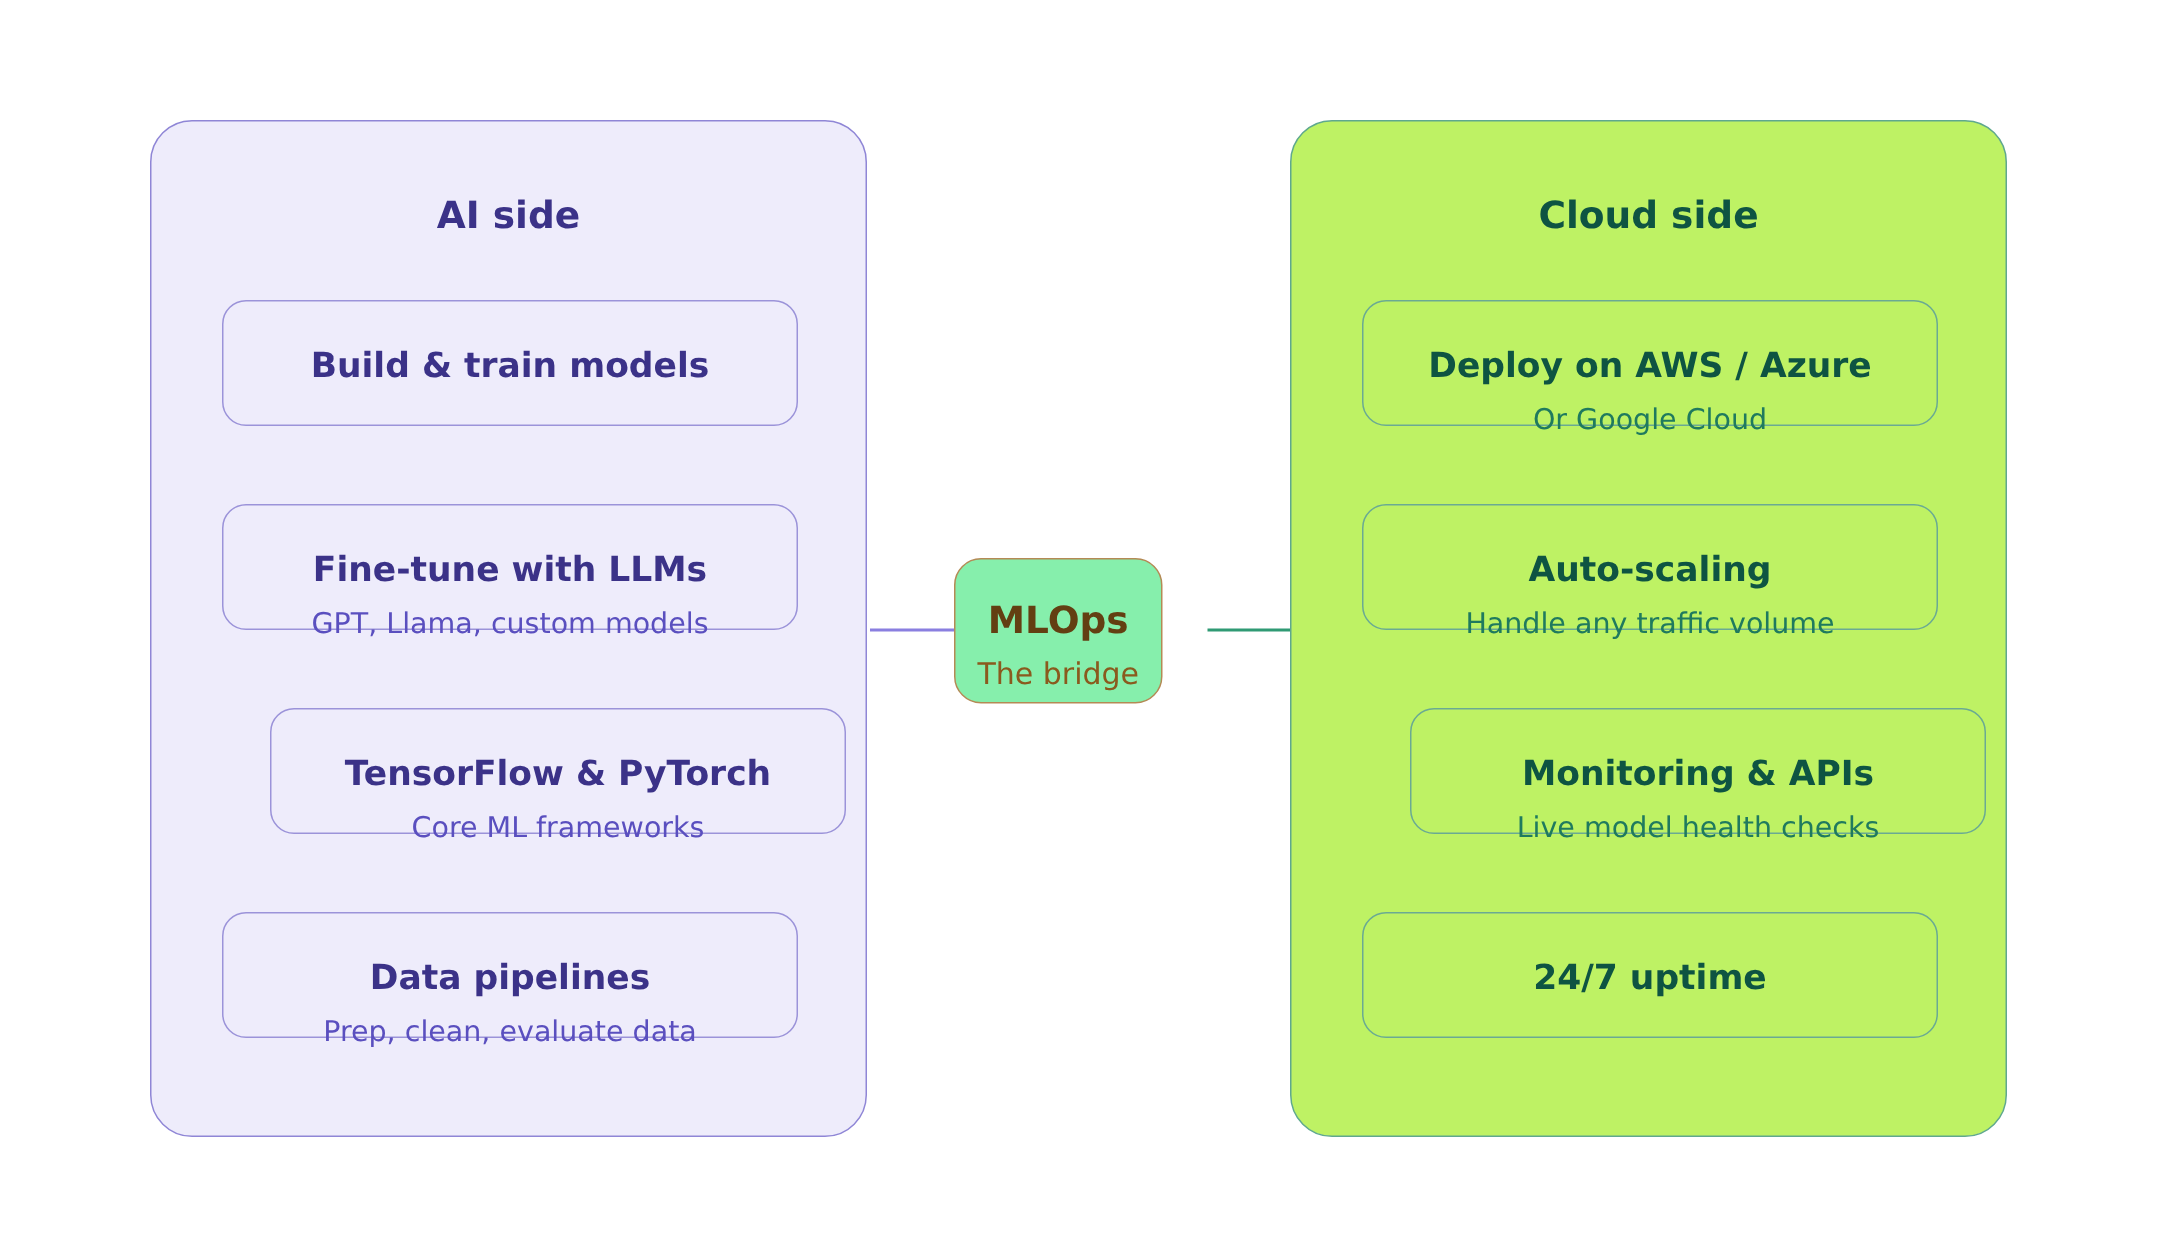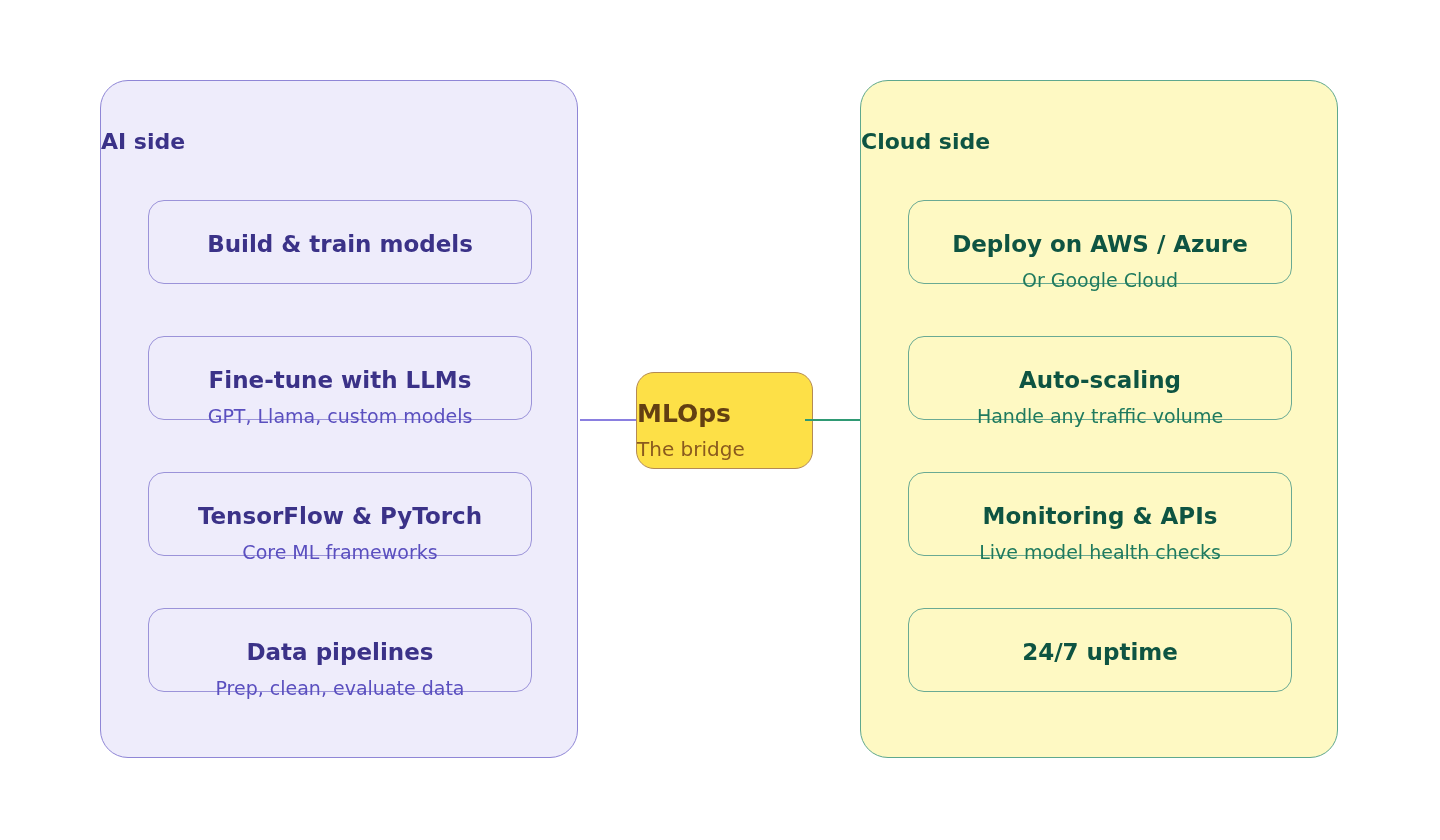--- a/index.html
+++ b/index.html
@@ -1,38 +1,38 @@
 <!DOCTYPE html>
 <html><head>
 <meta charset="utf-8">
 <style>
   html, body { margin:0; padding:0; }
   body { width:1440px; height:840px; background:#ffffff; position:relative; overflow:hidden;
          font-family: "DejaVu Sans", "Liberation Sans", sans-serif; }
   .panel { position:absolute; top:80px; width:478px; height:678px; border-radius:28px; box-sizing:border-box; }
   .panel.ai { left:100px; background:#eeecfb; border:1.5px solid #8f86d6; }
-  .panel.cloud { left:860px; background:#fef9c3; border:1.5px solid #5fa88e; }
-  .panel-title { position:absolute; top:48px; left:0; right:0; font-size:22px; font-weight:bold; }
+  .panel.cloud { left:860px; background:#bef264; border:1.5px solid #5fa88e; }
+  .panel-title { position:absolute; top:48px; left:0; right:0; text-align:center; font-size:25px; font-weight:bold; }
   .ai .panel-title { color:#3b3288; }
   .cloud .panel-title { color:#0e5442; }
   .card { position:absolute; left:47px; width:384px; height:84px; border-radius:16px; box-sizing:border-box; text-align:center; }
   .ai .card { border:1.5px solid #9b93d9; }
   .cloud .card { border:1.5px solid #6aaa93; }
   .card-title { position:absolute; top:30px; left:0; right:0; font-size:23px; font-weight:bold; }
   .card-sub { position:absolute; top:68px; left:0; right:0; font-size:19px; }
   .ai .card-title { color:#3b3288; }
   .ai .card-sub { color:#5a4fbf; }
   .cloud .card-title { color:#0e5442; }
   .cloud .card-sub { color:#1f7a5e; }
-  .c0 { top:119px; } .c1 { top:255px; } .c2 { top:391px; } .c3 { top:527px; }
+  .c0 { top:119px; } .c1 { top:255px; } .c2 { top:391px;margin-left:32px; } .c3 { top:527px; }
   .line { position:absolute; height:2px; top:419px; }
   .line.left { left:580px; width:56px; background:#8a7fe0; }
   .line.right { left:805px; width:55px; background:#2f9a74; }
-  .bridge { position:absolute; left:636px; top:372px; width:177px; height:97px; box-sizing:border-box;
-            background:#fde047; border:1.5px solid #b48a55; border-radius:18px; text-align:left; }
+  .bridge { position:absolute; left:636px; top:372px; width:139px; height:97px; box-sizing:border-box;
+            background:#86efac; border:1.5px solid #b48a55; border-radius:18px; text-align:center; }
   .bridge-title { position:absolute; top:26px; left:0; right:0; font-size:25px; font-weight:bold; color:#633f12; }
   .bridge-sub { position:absolute; top:64px; left:0; right:0; font-size:20px; color:#8a5a1e; }
 </style>
 </head>
 <body>
 
 <div class="panel ai">
   <div class="panel-title">AI side</div>
   <div class="card c0">
     <div class="card-title">Build &amp; train models</div>

